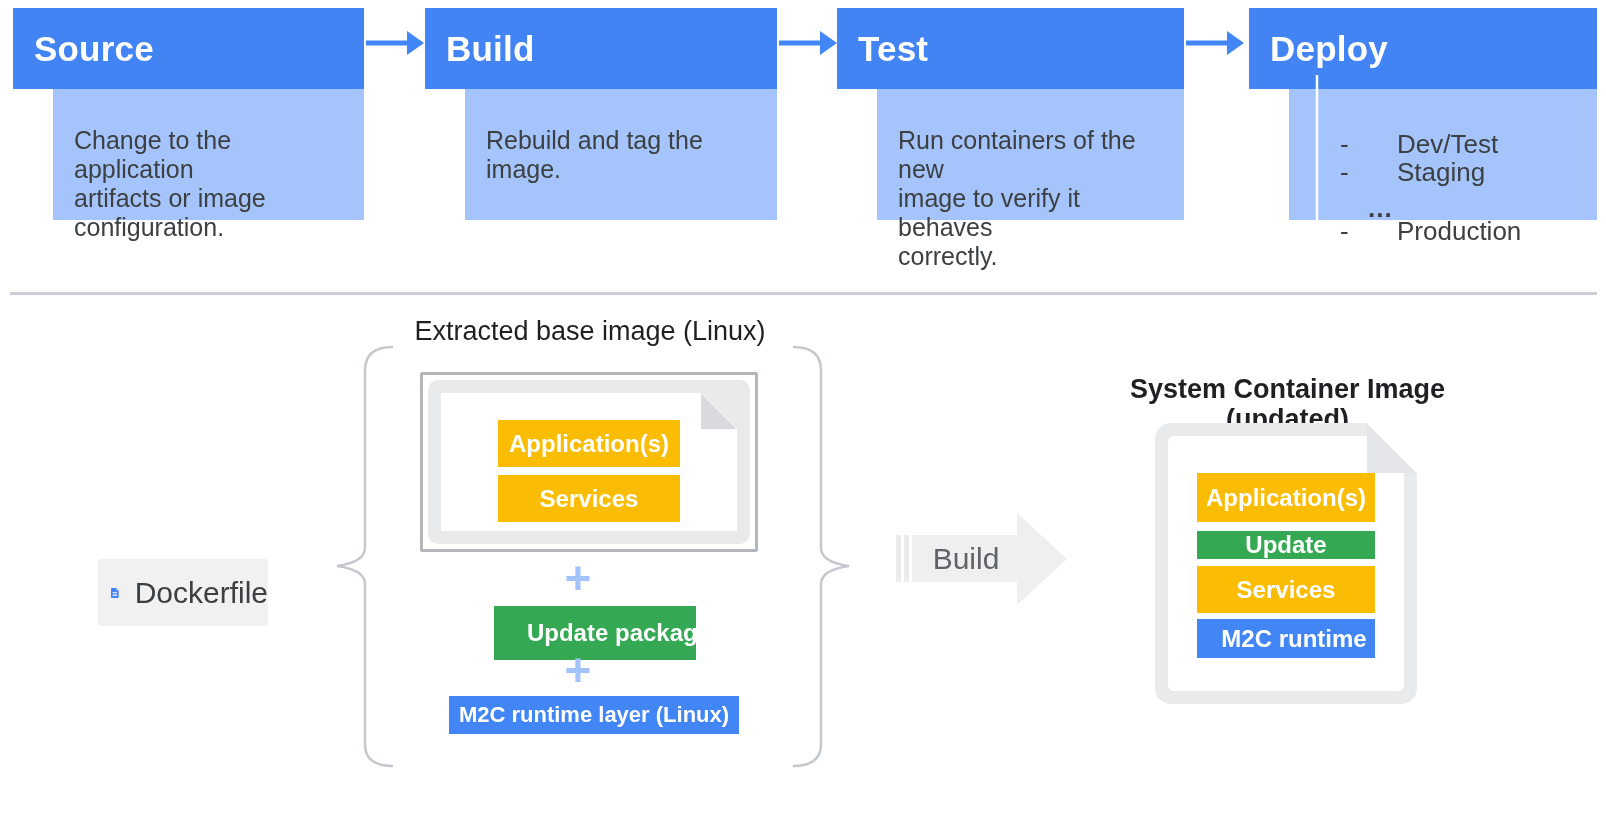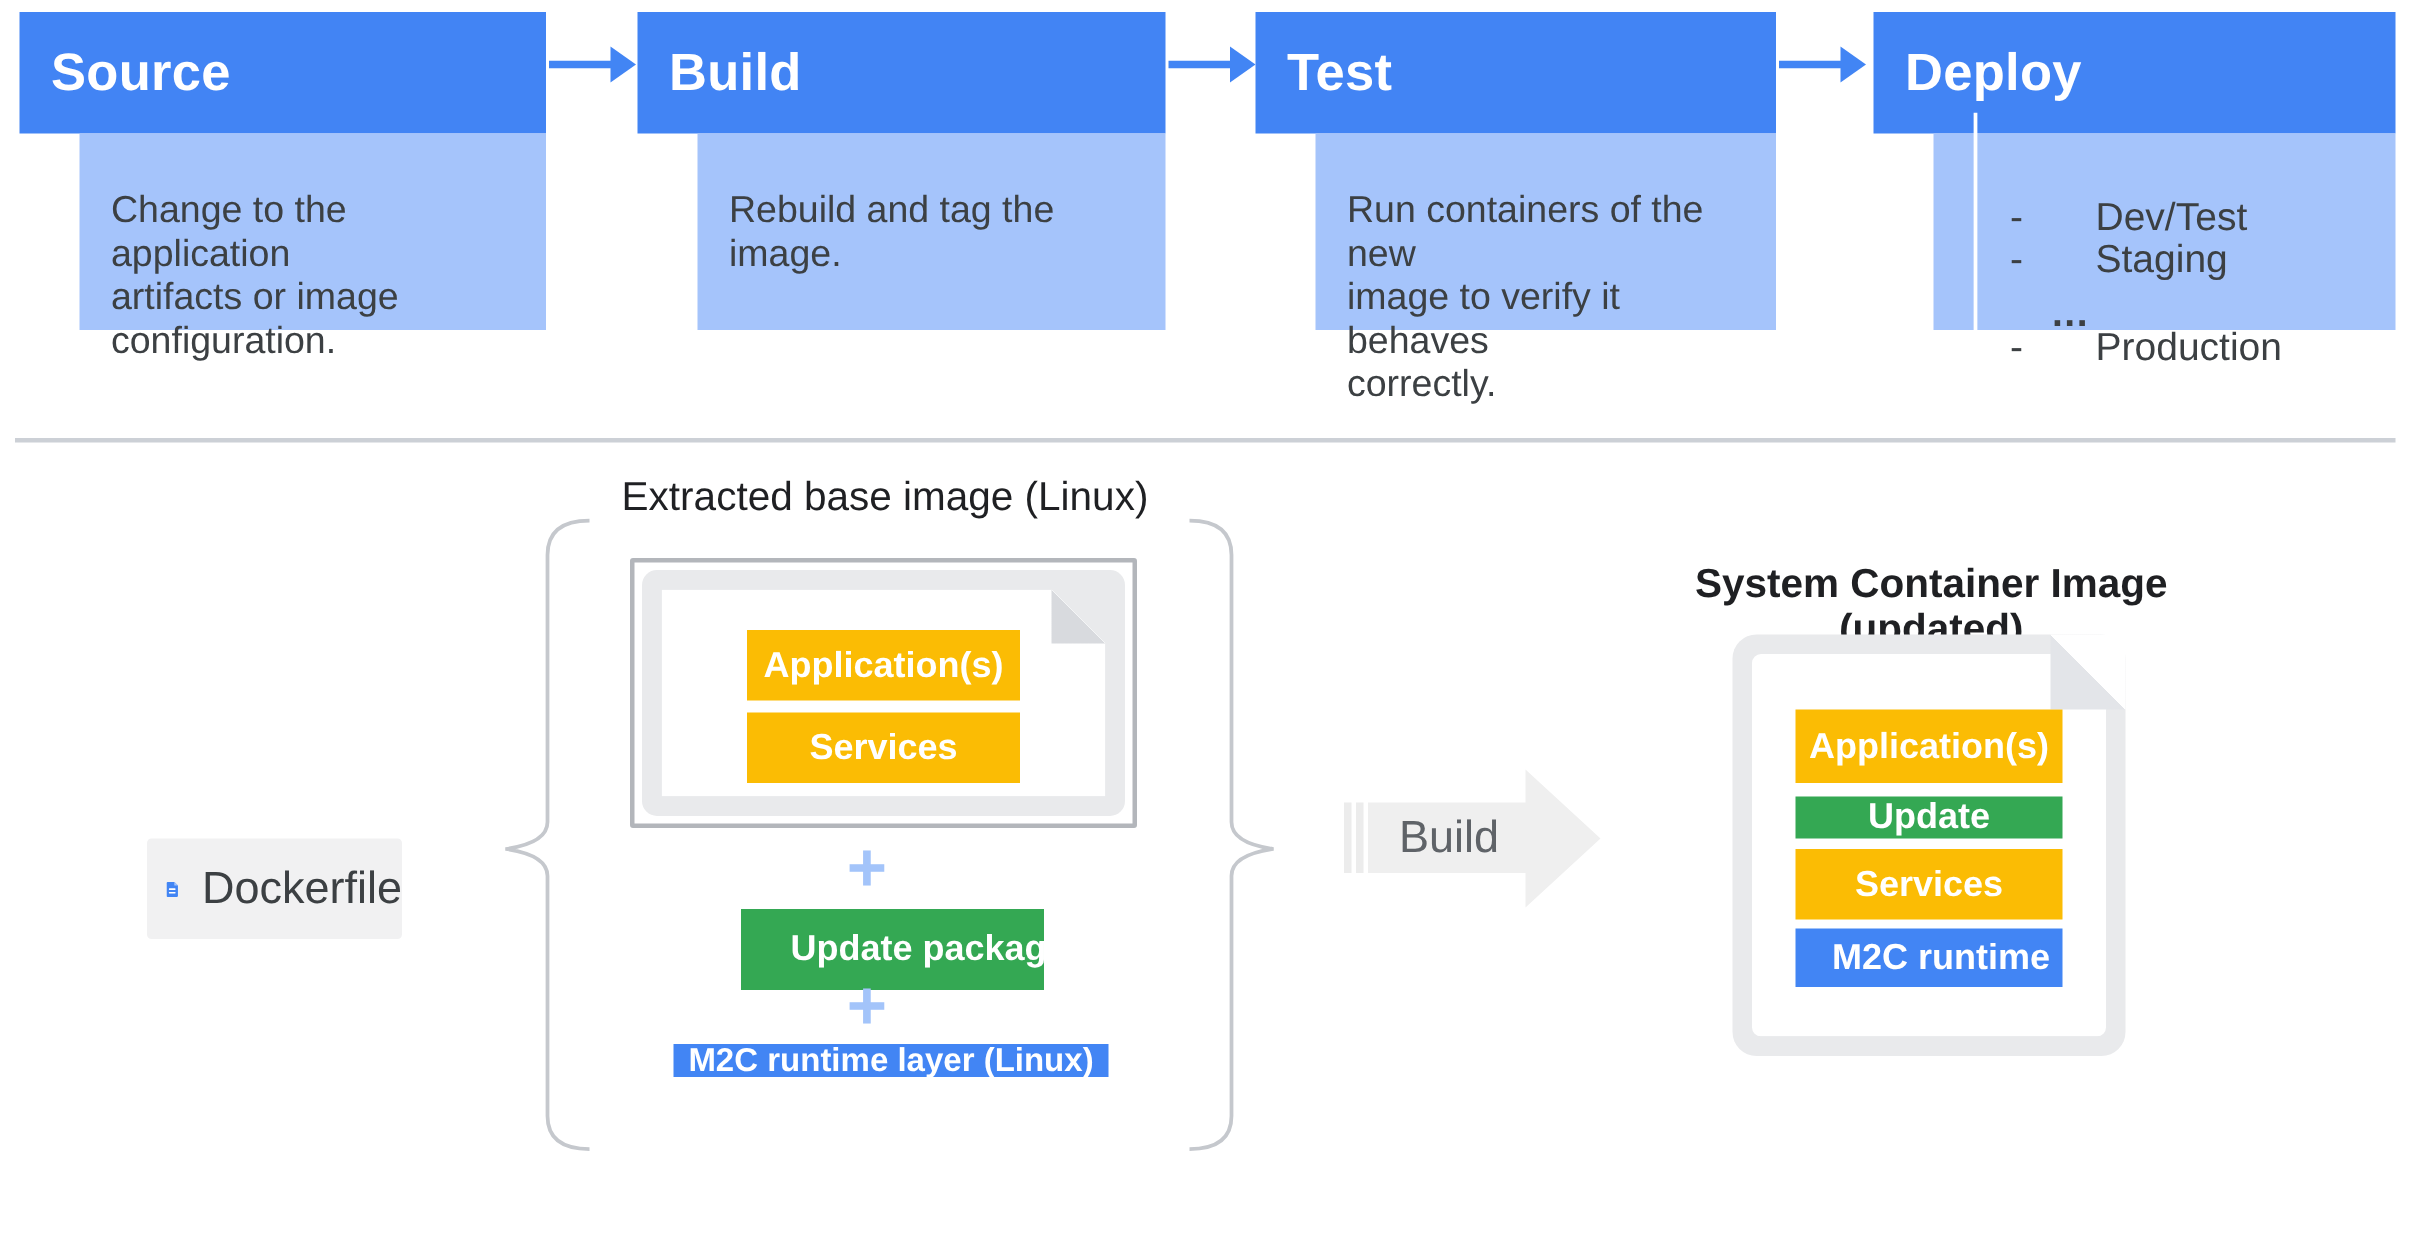--- a/index.html
+++ b/index.html
@@ -81,21 +81,21 @@
   .layer.green  { background:#34A853; }
   .layer.blue   { background:#4285F4; }
   .base-layer { width:182px; height:47px; font-size:24px; }
   .plus {
     position:absolute; left:538px; width:80px; text-align:center;
     color:#a3c4fa; font-size:46px; font-weight:800; line-height:40px;
   }
   #plus-1 { top:558px; }
   #plus-2 { top:650px; }
   #update-box  { position:absolute; left:494px; top:606px; width:202px; height:54px; font-size:24px;padding-left:48px; }
-  #runtime-box { position:absolute; left:449px; top:696px; width:290px; height:22px; font-size:22px; }
+  #runtime-box { position:absolute; left:449px; top:696px; width:290px; height:38px; font-size:22px; }
   
   #build-arrow { position:absolute; left:888px; top:505px; }
   #build-label {
     position:absolute; left:914px; top:536px; width:104px; height:46px;
     display:flex; align-items:center; justify-content:center;
     color:#5F6368; font-size:30px;
   }
   
   #system-doc {
     position:absolute; left:1155px; top:423px; width:262px; height:281px;

